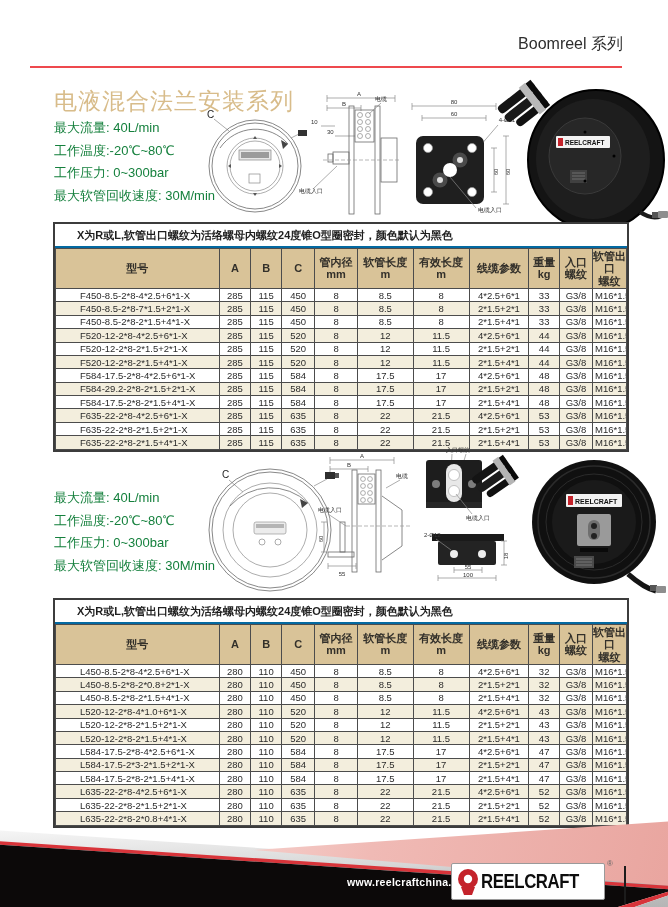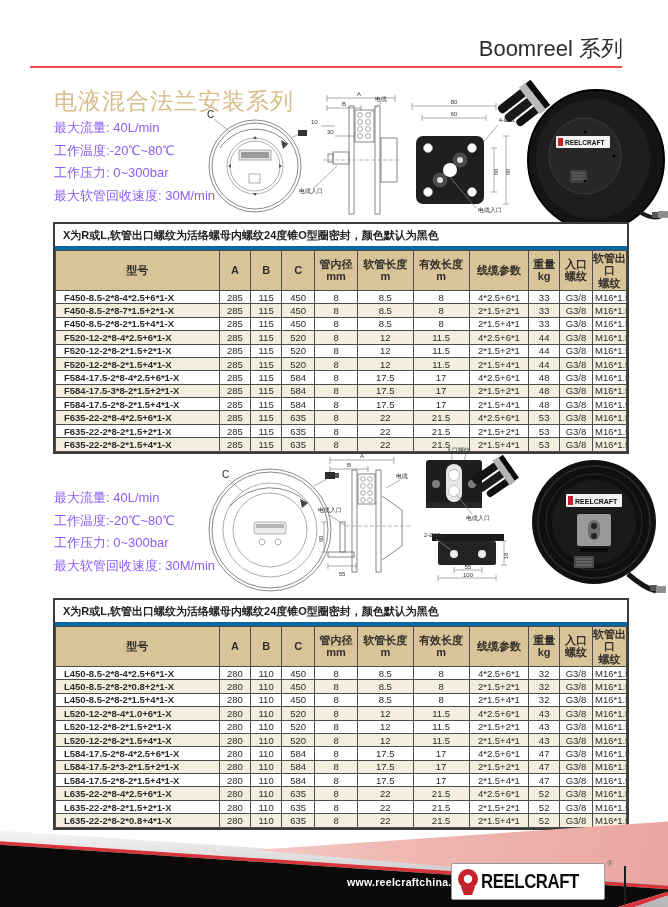--- a/index.html
+++ b/index.html
@@ -1,42 +1,42 @@
 <!DOCTYPE html>
 <html><head>
 <meta charset="utf-8">
 <style>
   html,body{margin:0;padding:0;background:#ffffff;}
   .page{position:relative;width:668px;height:907px;background:#fff;overflow:hidden;
         font-family:"Liberation Sans",sans-serif;color:#2b2b2b;}
 
   
-  .header-title{position:absolute;top:34px;right:45px;font-size:22px;font-weight:500;color:#2e2e2e;}
+  .header-title{position:absolute;top:34px;right:45px;font-size:16px;font-weight:500;color:#2e2e2e;}
   .red-rule{position:absolute;left:30px;top:66px;width:592px;height:2px;background:#ee494d;}
 
   
   .sec-title{position:absolute;left:54px;font-size:23px;font-weight:400;color:#d8bc8a;letter-spacing:1px;}
   #s1-title{top:86px}
   #s2-title{top:452px}
-  .specs{position:absolute;left:54px;font-size:13px;color:#8b5cf6;}
+  .specs{position:absolute;left:54px;font-size:13px;color:#15803d;}
   #s1-specs{top:117px}
   #s2-specs{top:487px}
   .spec-line{height:22.5px;display:flex;align-items:center;}
 
   
   .twrap{position:absolute;left:53px;width:576px;border:2px solid #3c3c3c;background:#fff;box-sizing:border-box;}
   #t1{top:222px}
   #t2{top:598px}
-  .note{font-size:11px;font-weight:700;color:#1f1f1f;padding:4px 9px 3px 8px;border-bottom:4px solid #0369a1;}
+  .note{font-size:11px;font-weight:700;color:#1f1f1f;padding:4px 9px 3px 22px;border-bottom:2px solid #0369a1;}
   table{width:100%;border-collapse:collapse;table-layout:fixed;}
   th{background:#d9c398;border:1px solid #4c4c4c;font-size:11px;font-weight:700;color:#33302a;
      white-space:pre-line;line-height:1.12;height:27px;padding:1px 0;}
   td{border:1px solid #4c4c4c;font-size:9.5px;color:#2b2b2b;text-align:center;height:12.4px;
      padding:0 2px;white-space:nowrap;overflow:hidden;}
-  td:first-child{text-align:left;padding-left:8px;font-weight:bold;}
+  td:first-child{text-align:left;padding-left:24px;}
   tbody tr:nth-child(even){background:#f3eedd;}
   th:nth-child(1){width:28.5%}
   th:nth-child(2),th:nth-child(3){width:5.3%}
   th:nth-child(4){width:5.6%}
   th:nth-child(5){width:7.3%}
   th:nth-child(6),th:nth-child(7){width:9.6%}
   th:nth-child(8){width:10.3%}
   th:nth-child(9){width:5.2%}
   th:nth-child(10){width:5.6%}
 
@@ -295,21 +295,21 @@
             <td>584</td>
             <td>8</td>
             <td>17.5</td>
             <td>17</td>
             <td>4*2.5+6*1</td>
             <td>48</td>
             <td>G3/8</td>
             <td>M16*1.5</td>
           </tr>
           <tr>
-            <td>F584-17.5-3*8-2*1.5+2*1-X</td>
+            <td>F584-29.2-2*8-2*1.5+2*1-X</td>
             <td>285</td>
             <td>115</td>
             <td>584</td>
             <td>8</td>
             <td>17.5</td>
             <td>17</td>
             <td>2*1.5+2*1</td>
             <td>48</td>
             <td>G3/8</td>
             <td>M16*1.5</td>

